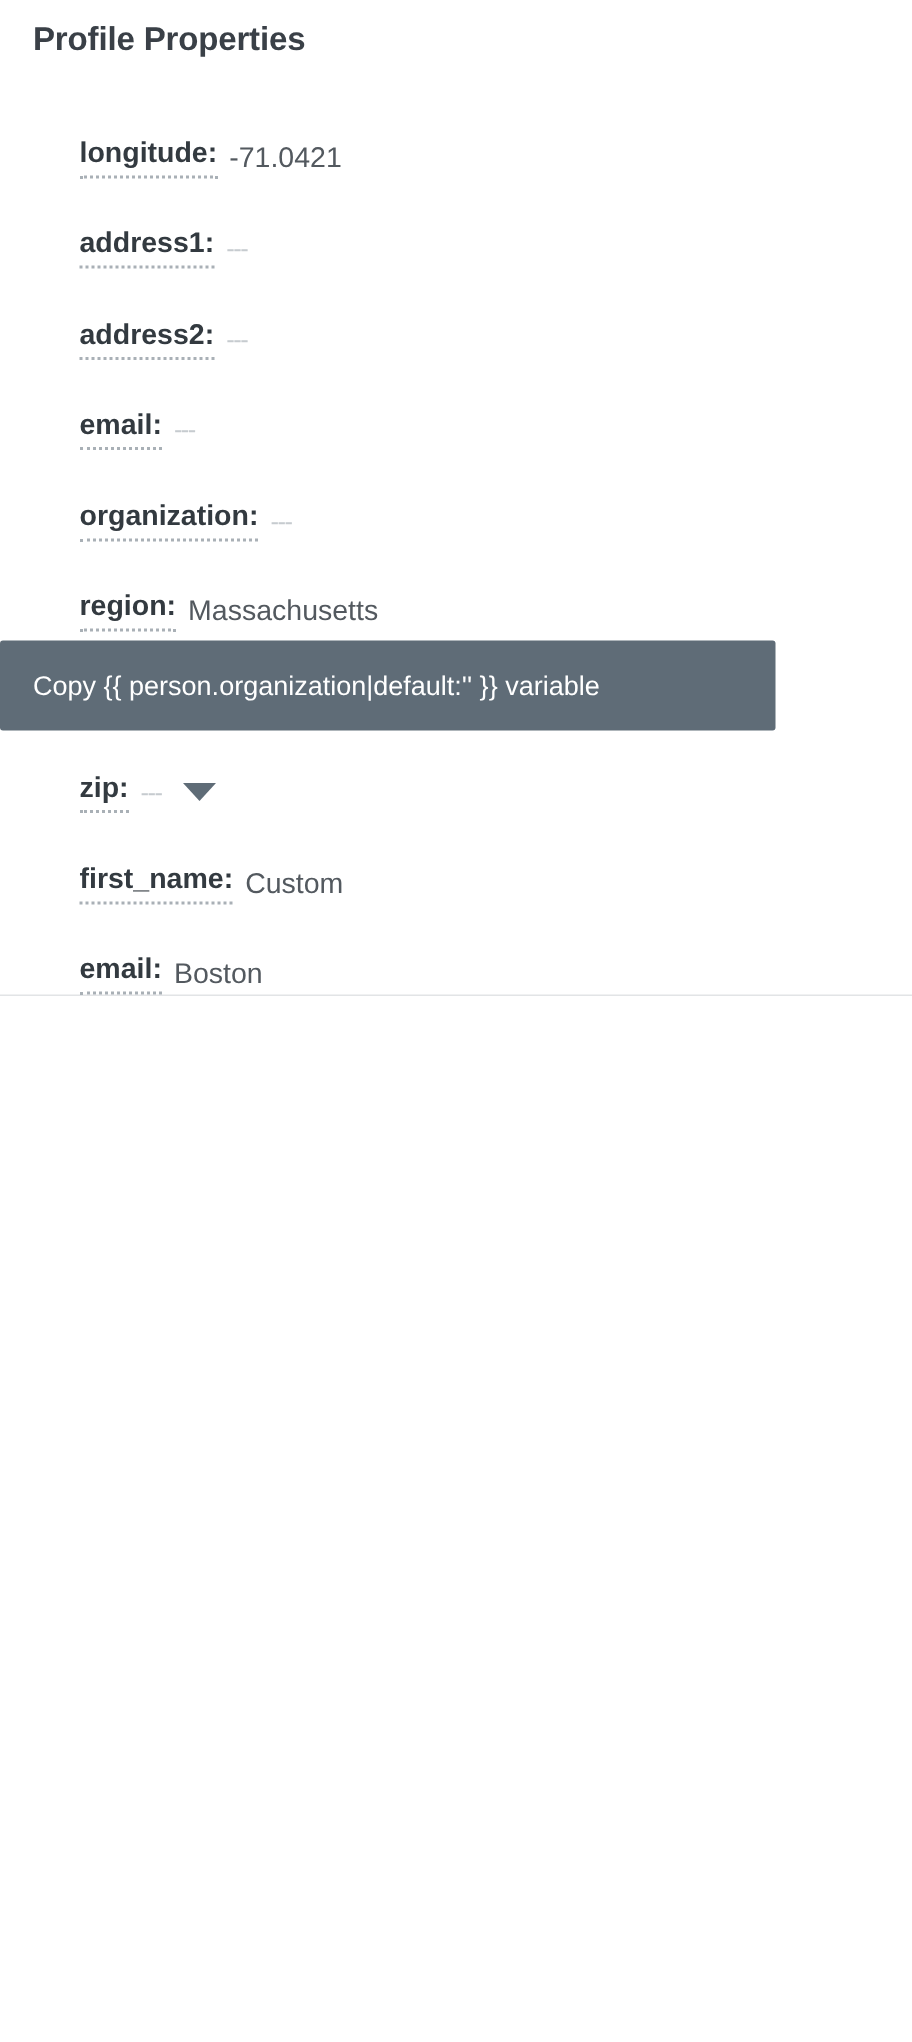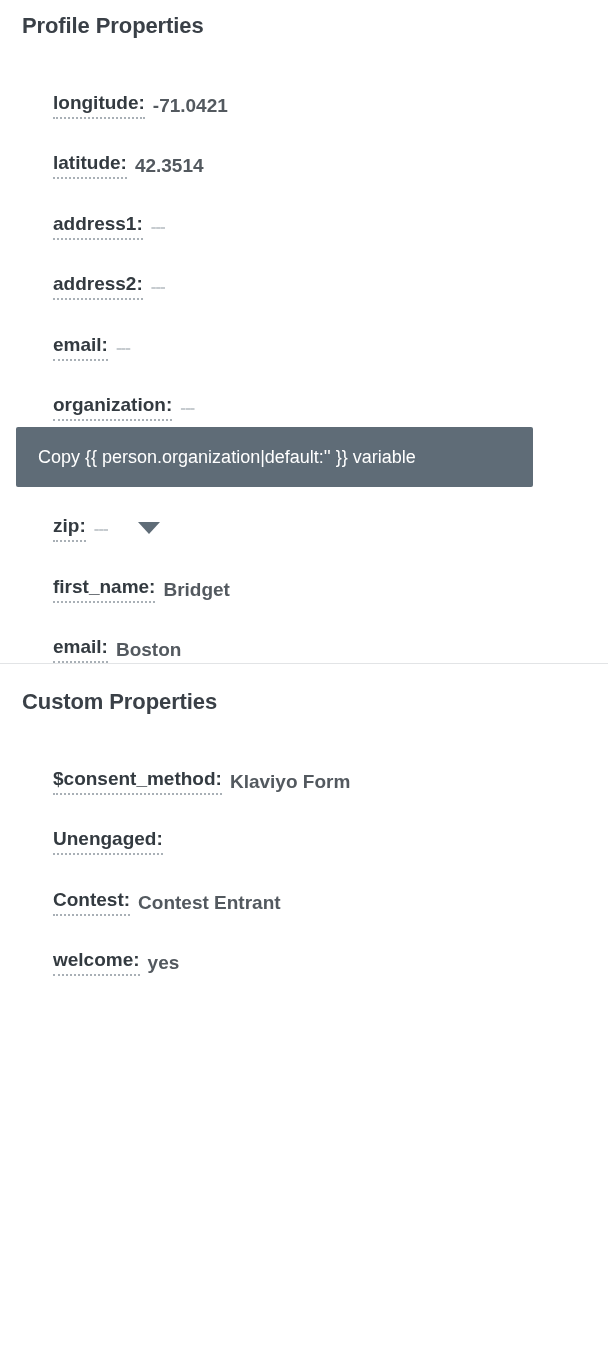--- a/index.html
+++ b/index.html
@@ -44,21 +44,21 @@
     font-size: 19px;
     font-weight: 700;
     color: #333a40;
     border-bottom: 2px dotted #a9b0b6;
     line-height: 26px;
     padding-bottom: 1px;
     cursor: pointer;
   }
   .prop-value {
     font-size: 19px;
-    font-weight: 700;
+    font-weight: 400;
     color: #53595f;
     line-height: 26px;
     margin-left: 8px;
     margin-top: 20px;
   }
   .prop-value.empty {
     color: #c6cbcf;
     letter-spacing: -1px;
     font-size: 17px;
   }
@@ -83,21 +83,20 @@
     top: 427px;
     width: 517px;
     box-sizing: border-box;
     background: #5f6c77;
     color: #ffffff;
     font-size: 18px;
     line-height: 34px;
     padding: 13px 0 13px 22px;
     border-radius: 2px;
     z-index: 10;
-    margin-left: 16px;
   }
   .tooltip-arrow {
     position: absolute;
     left: 122px;
     top: 95px;
     width: 0;
     height: 0;
     border-left: 11px solid transparent;
     border-right: 11px solid transparent;
     border-top: 12px solid #5f6c77;
@@ -111,80 +110,61 @@
   <div style="height:13px"></div>
   <div class="section-title">Profile Properties</div>
 
   <div style="height:19px"></div>
   <div class="prop-list" id="profile-rows">
       <div class="prop-row">
         <span class="prop-label">longitude:</span>
         <span class="prop-value">-71.0421</span>
       </div>
       <div class="prop-row">
-        <span class="prop-label">latitude:</span>
-        <span class="prop-value">42.3514</span>
-      </div>
-      <div class="prop-row">
         <span class="prop-label">address1:</span>
         <span class="prop-value empty">---</span>
       </div>
       <div class="prop-row">
         <span class="prop-label">address2:</span>
         <span class="prop-value empty">---</span>
       </div>
       <div class="prop-row">
         <span class="prop-label">email:</span>
         <span class="prop-value empty">---</span>
       </div>
       <div class="prop-row">
         <span class="prop-label">organization:</span>
         <span class="prop-value empty">---</span>
       </div>
       <div class="prop-row">
+        <span class="prop-label">region:</span>
+        <span class="prop-value">Massachusetts</span>
+      </div>
+      <div class="prop-row">
         <span class="prop-label">id:</span>
         <span class="prop-value empty">---</span>
       </div>
       <div class="prop-row">
         <span class="prop-label">zip:</span>
         <span class="prop-value empty">---</span>
       </div>
       <div class="prop-row">
         <span class="prop-label">first_name:</span>
-        <span class="prop-value">Bridget</span>
+        <span class="prop-value">Custom</span>
       </div>
       <div class="prop-row">
         <span class="prop-label">email:</span>
         <span class="prop-value">Boston</span>
       </div>
     </div>
 
   <div class="divider"></div>
 
   <div style="height:25px"></div>
-  <div class="section-title">Custom Properties</div>
 
   <div style="height:19px"></div>
-  <div class="prop-list" id="custom-rows">
-      <div class="prop-row">
-        <span class="prop-label">$consent_method:</span>
-        <span class="prop-value">Klaviyo Form</span>
-      </div>
-      <div class="prop-row">
-        <span class="prop-label">Unengaged:</span>
-        <span class="prop-value"></span>
-      </div>
-      <div class="prop-row">
-        <span class="prop-label">Contest:</span>
-        <span class="prop-value">Contest Entrant</span>
-      </div>
-      <div class="prop-row">
-        <span class="prop-label">welcome:</span>
-        <span class="prop-value">yes</span>
-      </div>
-    </div>
 
   <div class="tooltip">
     <span>Copy {{ person.organization|default:'' }} variable</span>
     <div class="tooltip-arrow"></div>
   </div>
 
 </div>
 
 </body></html>

